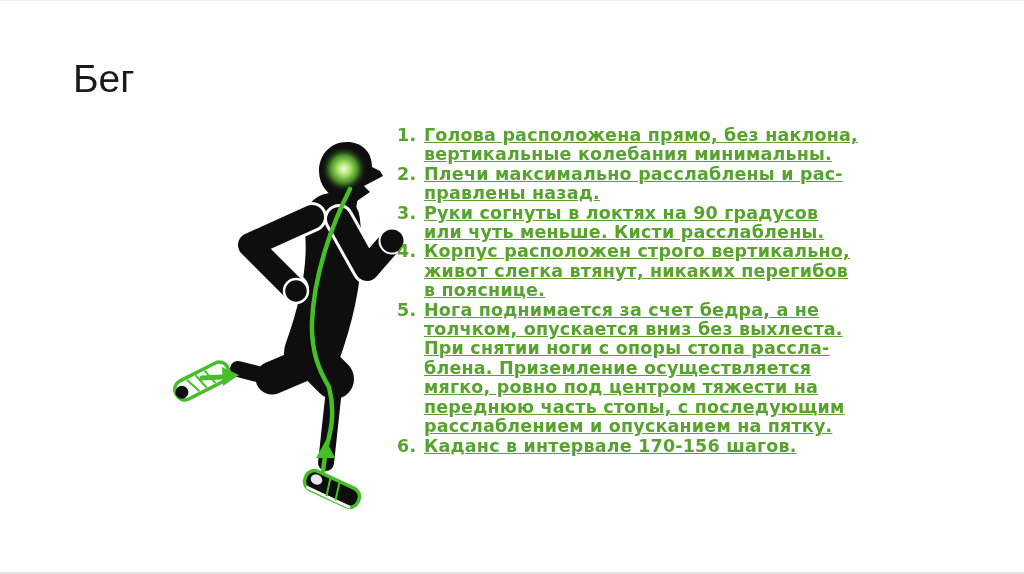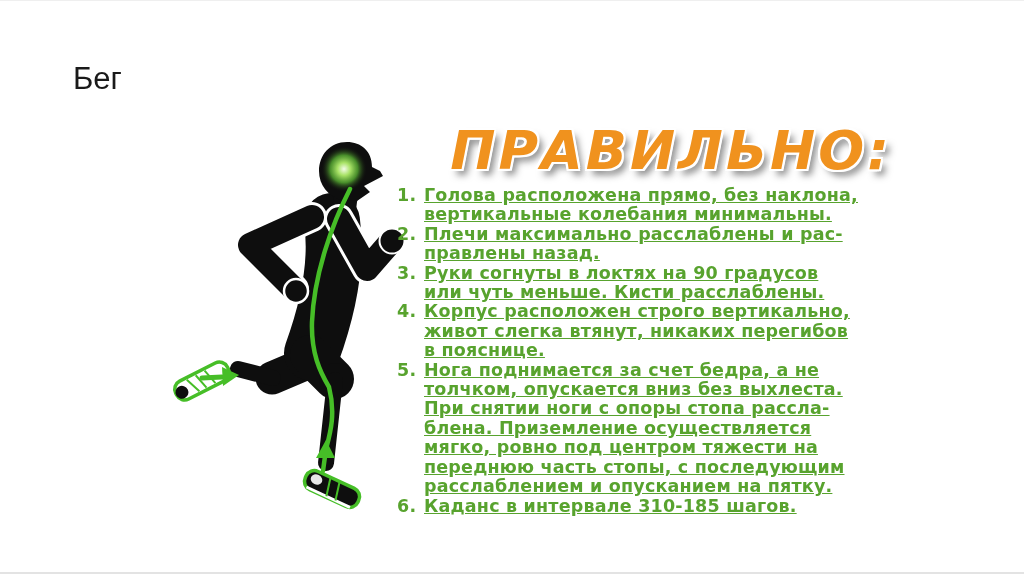--- a/index.html
+++ b/index.html
@@ -9,21 +9,21 @@
     background:var(--background,#fff);
     overflow:hidden;
     box-sizing:border-box;
     border-top:1px solid #efefef;
     border-bottom:2px solid #e3e3e3;
     font-family:"Liberation Sans", sans-serif;
   }
   .title{
     position:absolute;
     left:73px;top:56px;
-    font-size:31px;
+    font-size:39px;
     line-height:44px;
     color:var(--title-black,#1a1a1a);
     font-family:"Liberation Sans", sans-serif;
   }
   .graphic{position:absolute;left:0;top:0;width:1024px;height:574px;}
   .runner{position:absolute;left:160px;top:128px;width:270px;height:400px;}
   .content{position:absolute;left:397px;top:120px;width:524px;}
   .heading{
     font-family:"DejaVu Sans", sans-serif;
     font-style:italic;
@@ -114,21 +114,20 @@
 
       <g>
         <path d="M190 60 C172 95 154 145 152 193 C151 224 160 243 169 258 C176 285 170 305 166 320 L163 342" fill="none" stroke="var(--accent-green)" stroke-width="4.5" stroke-linecap="round"></path>
         <path d="M166 311 L156 329 L175 329 Z" fill="var(--accent-green)"></path>
         <path d="M42 249 L62 248" stroke="var(--accent-green)" stroke-width="5" stroke-linecap="round"></path>
         <path d="M79 246 L62 238 L63 257 Z" fill="var(--accent-green)"></path>
       </g>
     </svg>
 
     <div class="content">
-      <div class="heading">ПРАВИЛЬНО:</div>
       <ol class="rules">
           <li>
             <span class="num">1.</span>
             <span class="txt">Голова расположена прямо, без наклона,<br>вертикальные колебания минимальны.</span>
           </li>
           <li>
             <span class="num">2.</span>
             <span class="txt">Плечи максимально расслаблены и рас-<br>правлены назад.</span>
           </li>
           <li>
@@ -138,19 +137,19 @@
           <li>
             <span class="num">4.</span>
             <span class="txt">Корпус расположен строго вертикально,<br>живот слегка втянут, никаких перегибов<br>в пояснице.</span>
           </li>
           <li>
             <span class="num">5.</span>
             <span class="txt">Нога поднимается за счет бедра, а не<br>толчком, опускается вниз без выхлеста.<br>При снятии ноги с опоры стопа рассла-<br>блена. Приземление осуществляется<br>мягко, ровно под центром тяжести на<br>переднюю часть стопы, с последующим<br>расслаблением и опусканием на пятку.</span>
           </li>
           <li>
             <span class="num">6.</span>
-            <span class="txt">Каданс в интервале 310-185 шагов.</span>
+            <span class="txt">Каданс в интервале 170-156 шагов.</span>
           </li>
         </ol>
     </div>
 
   </div>
 </div>
 
 </body></html>

